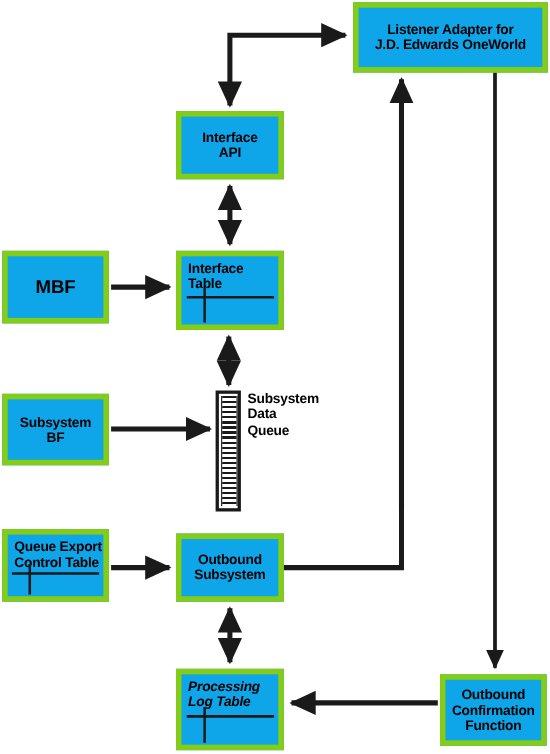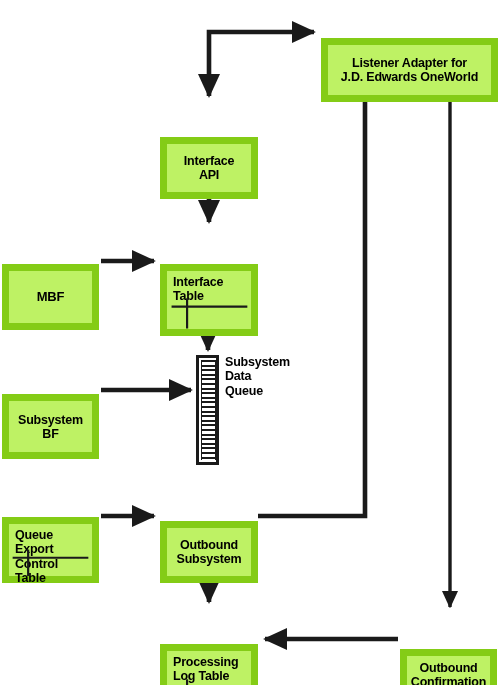--- a/index.html
+++ b/index.html
@@ -18,24 +18,23 @@
   #edge-layer {
     position: absolute;
     left: 0;
     top: 0;
     width: 500px;
     height: 685px;
   }
   .node {
     position: absolute;
     box-sizing: border-box;
-    background: #bef264;
-    border: 7px solid #84cc16;
+    background: #0ea5e9;
+    border: 5px solid #84cc16;
     z-index: 2;
-    margin-top: 36px;
   }
   .node-label {
     font-weight: bold;
     color: #000000;
     line-height: 1.14;
     white-space: pre-line;
     letter-spacing: -0.2px;
   }
   .centered .node-label {
     position: absolute;
@@ -149,21 +148,21 @@
     <div class="node-label" style="font-size:12.5px;">Listener Adapter for
 J.D. Edwards OneWorld</div>
   </div>
 
   <div class="node centered" id="node-interface-api" style="left:160px; top:101px; width:98px; height:62px;">
     <div class="node-label" style="font-size:12.5px;">Interface
 API</div>
   </div>
 
   <div class="node centered" id="node-mbf" style="left:2px; top:228px; width:97px; height:66px;">
-    <div class="node-label" style="font-size:13px;">MBF</div>
+    <div class="node-label" style="font-size:17px;">MBF</div>
   </div>
 
   <div class="node table-node" id="node-interface-table" style="left:160px; top:228px; width:98px; height:72px;">
     <div class="node-label" style="font-size:12.5px;">Interface
 Table</div>
     <svg class="table-glyph" viewBox="0 0 92 66" preserveAspectRatio="none">
       <line x1="5" y1="39" x2="88" y2="39" stroke="#1a1a1a" stroke-width="2.4"></line>
       <line x1="22" y1="30" x2="22" y2="63" stroke="#1a1a1a" stroke-width="2.4"></line>
     </svg>
   </div>
@@ -188,21 +187,21 @@
       <line x1="21" y1="28" x2="21" y2="57" stroke="#1a1a1a" stroke-width="2.4"></line>
     </svg>
   </div>
 
   <div class="node centered" id="node-outbound-subsystem" style="left:160px; top:485px; width:98px; height:62px;">
     <div class="node-label" style="font-size:12.5px;">Outbound
 Subsystem</div>
   </div>
 
   <div class="node table-node" id="node-processing-log-table" style="left:160px; top:608px; width:98px; height:74px;">
-    <div class="node-label" style="font-size:12.5px;">Processing
+    <div class="node-label" style="font-size:12.5px;font-style:italic;">Processing
 Log Table</div>
     <svg class="table-glyph" viewBox="0 0 92 68" preserveAspectRatio="none">
       <line x1="5" y1="40" x2="88" y2="40" stroke="#1a1a1a" stroke-width="2.4"></line>
       <line x1="22" y1="31" x2="22" y2="65" stroke="#1a1a1a" stroke-width="2.4"></line>
     </svg>
   </div>
 
   <div class="node centered" id="node-outbound-confirmation-function" style="left:400px; top:613px; width:97px; height:65px;">
     <div class="node-label" style="font-size:12.5px;">Outbound
 Confirmation

